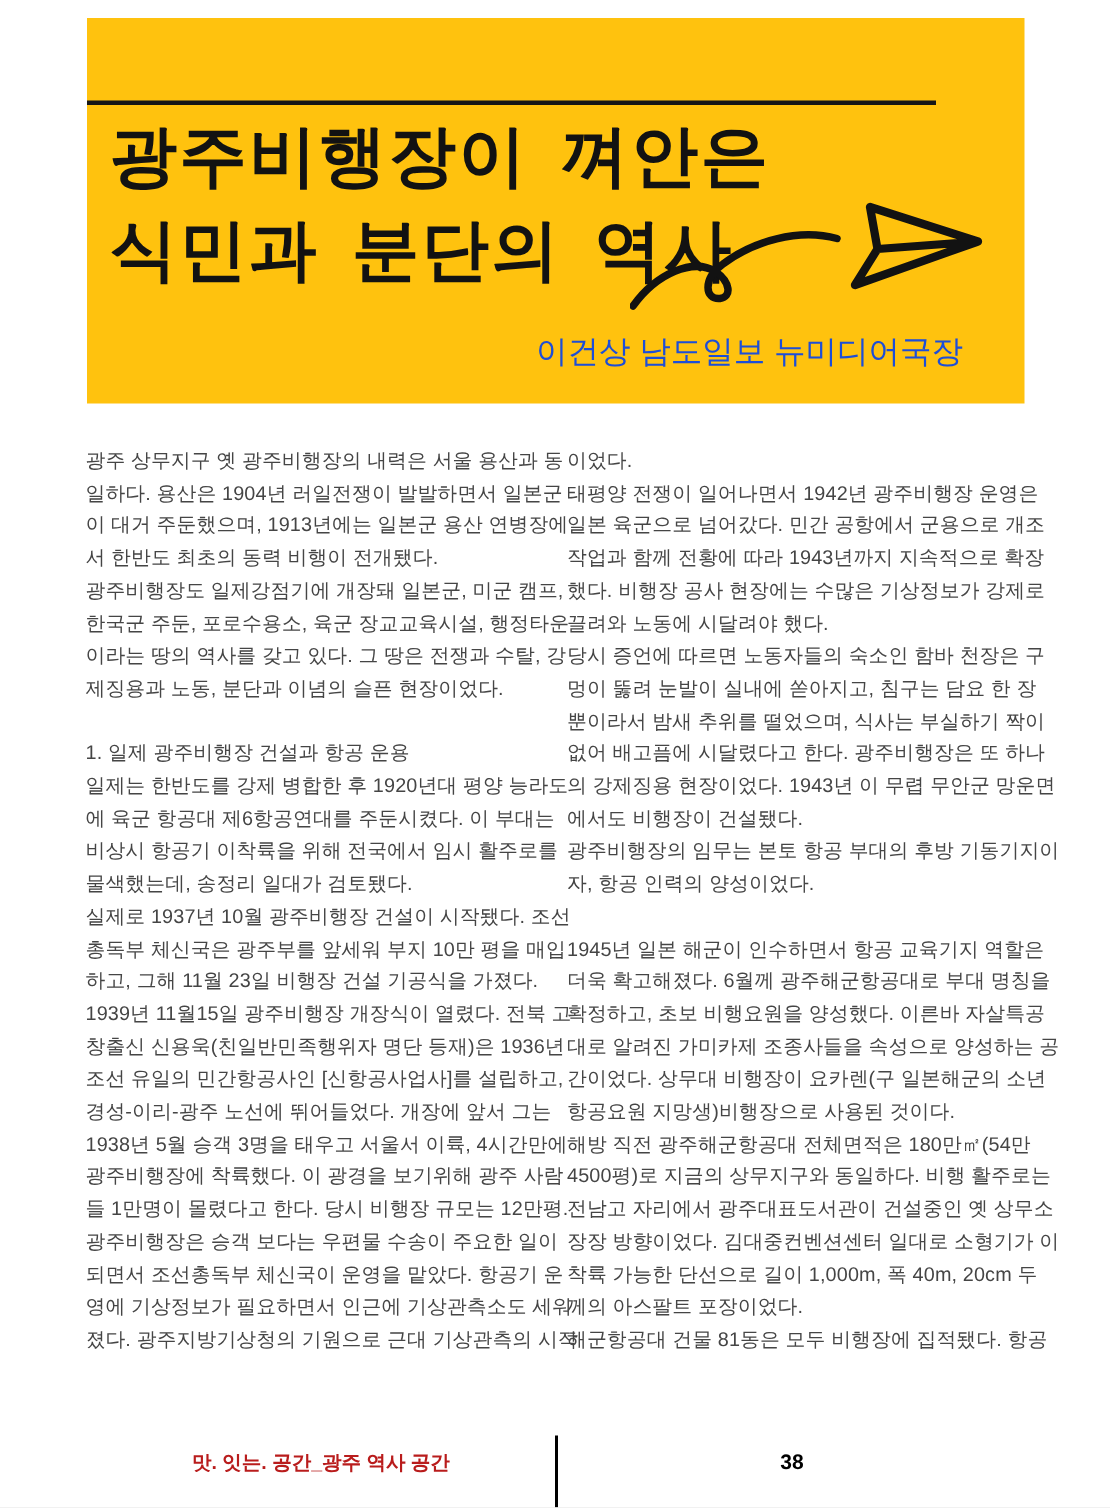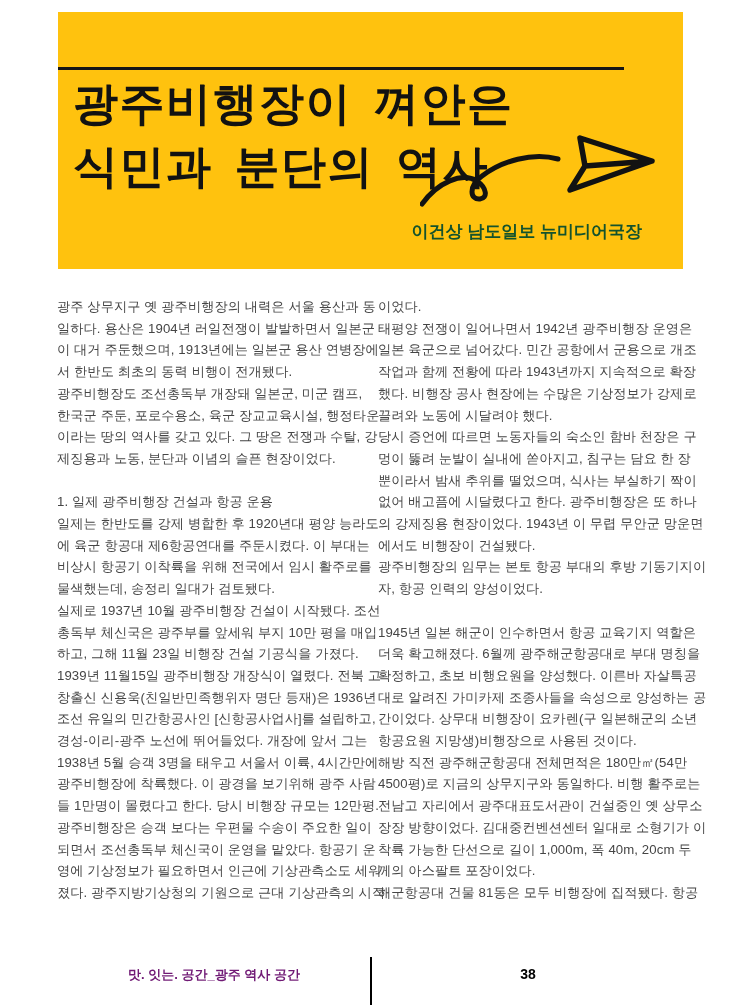--- a/index.html
+++ b/index.html
@@ -19,42 +19,42 @@
     background:#161616;
   }
   .title {
     position:absolute; left:15px; top:60px;
     font-size:45px; font-weight:700; color:#121212;
     line-height:63px; letter-spacing:1.5px; word-spacing:8px;
     white-space:nowrap;
   }
   .byline {
     position:absolute; right:41px; top:208px;
-    font-size:17px; font-weight:700; color:#14532d;
+    font-size:21px; font-weight:400; color:#1d4ed8;
     white-space:nowrap;
   }
   .doodle {
     position:absolute; left:362px; top:116px; width:240px; height:85px;
   }
 
   
   .col {
     position:absolute; top:296px;
   }
   .col-left  { left:57px;  width:307px; }
   .col-right { left:378px; width:308px; }
   .tl {
     font-size:13.2px; line-height:21.7px; color:#454545;
     letter-spacing:0.1px; white-space:nowrap;
   }
 
   
   .footer-label {
     position:absolute; left:128px; top:966px;
-    font-size:13px; font-weight:700; color:#701a75; white-space:nowrap;
+    font-size:13px; font-weight:700; color:#b91c1c; white-space:nowrap;
   }
   .footer-divider {
     position:absolute; left:370px; top:957px; width:2px; height:48px;
     background:#000000;
   }
   .footer-page {
     position:absolute; left:516px; top:966px; width:24px; text-align:center;
     font-size:14px; font-weight:600; color:#000000;
   }
 </style>
@@ -79,21 +79,21 @@
     </svg>
 
     <div class="byline">이건상 남도일보 뉴미디어국장</div>
   </div>
 
   <div class="col col-left">
       <div class="tl">광주 상무지구 옛 광주비행장의 내력은 서울 용산과 동</div>
       <div class="tl">일하다. 용산은 1904년 러일전쟁이 발발하면서 일본군</div>
       <div class="tl">이 대거 주둔했으며, 1913년에는 일본군 용산 연병장에</div>
       <div class="tl">서 한반도 최초의 동력 비행이 전개됐다.</div>
-      <div class="tl">광주비행장도 조선총독부 개장돼 일본군, 미군 캠프,</div>
+      <div class="tl">광주비행장도 일제강점기에 개장돼 일본군, 미군 캠프,</div>
       <div class="tl">한국군 주둔, 포로수용소, 육군 장교교육시설, 행정타운</div>
       <div class="tl">이라는 땅의 역사를 갖고 있다. 그 땅은 전쟁과 수탈, 강</div>
       <div class="tl">제징용과 노동, 분단과 이념의 슬픈 현장이었다.</div>
       <div class="tl">&nbsp;</div>
       <div class="tl">1. 일제 광주비행장 건설과 항공 운용</div>
       <div class="tl">일제는 한반도를 강제 병합한 후 1920년대 평양 능라도</div>
       <div class="tl">에 육군 항공대 제6항공연대를 주둔시켰다. 이 부대는</div>
       <div class="tl">비상시 항공기 이착륙을 위해 전국에서 임시 활주로를</div>
       <div class="tl">물색했는데, 송정리 일대가 검토됐다.</div>
       <div class="tl">실제로 1937년 10월 광주비행장 건설이 시작됐다. 조선</div>

